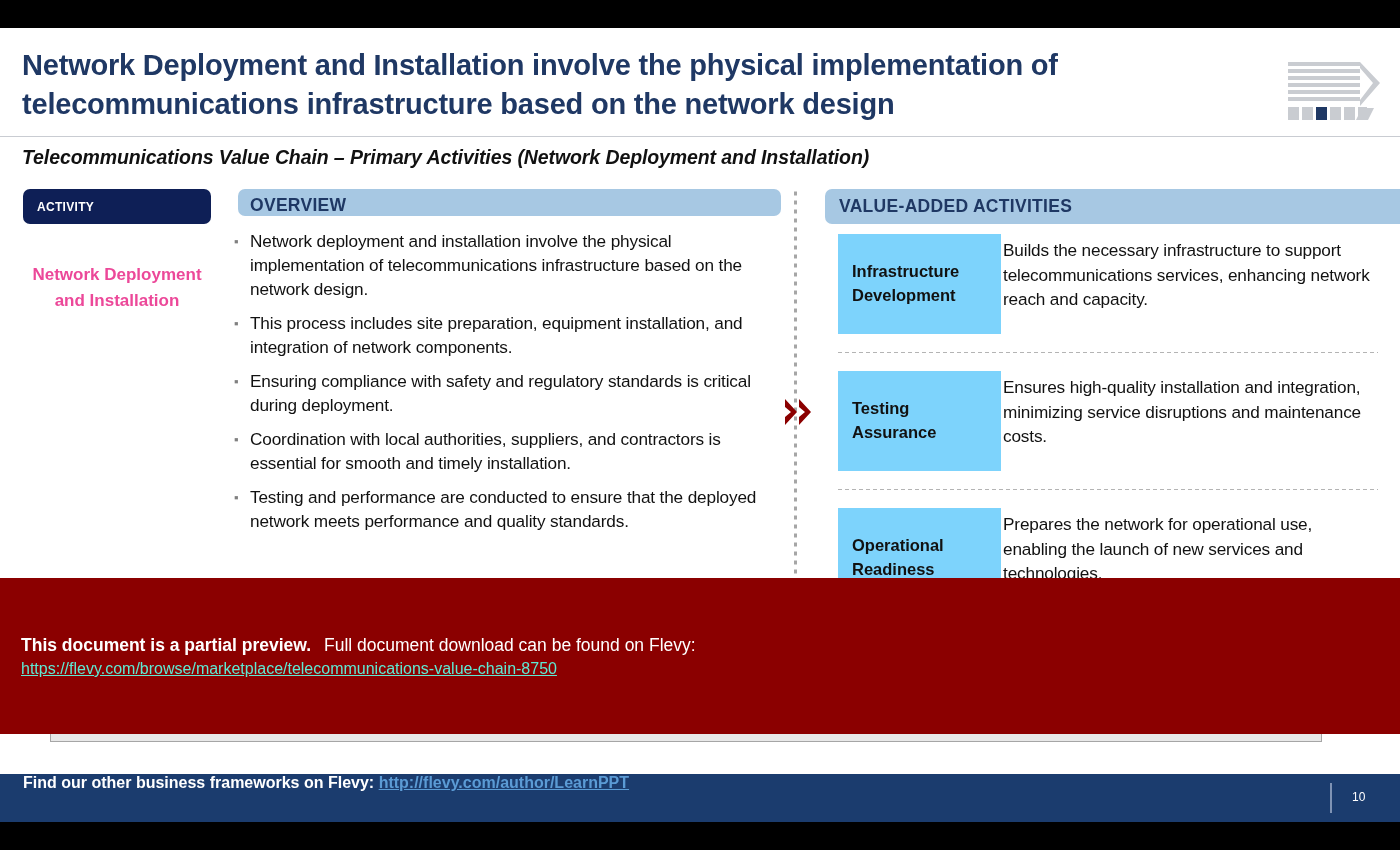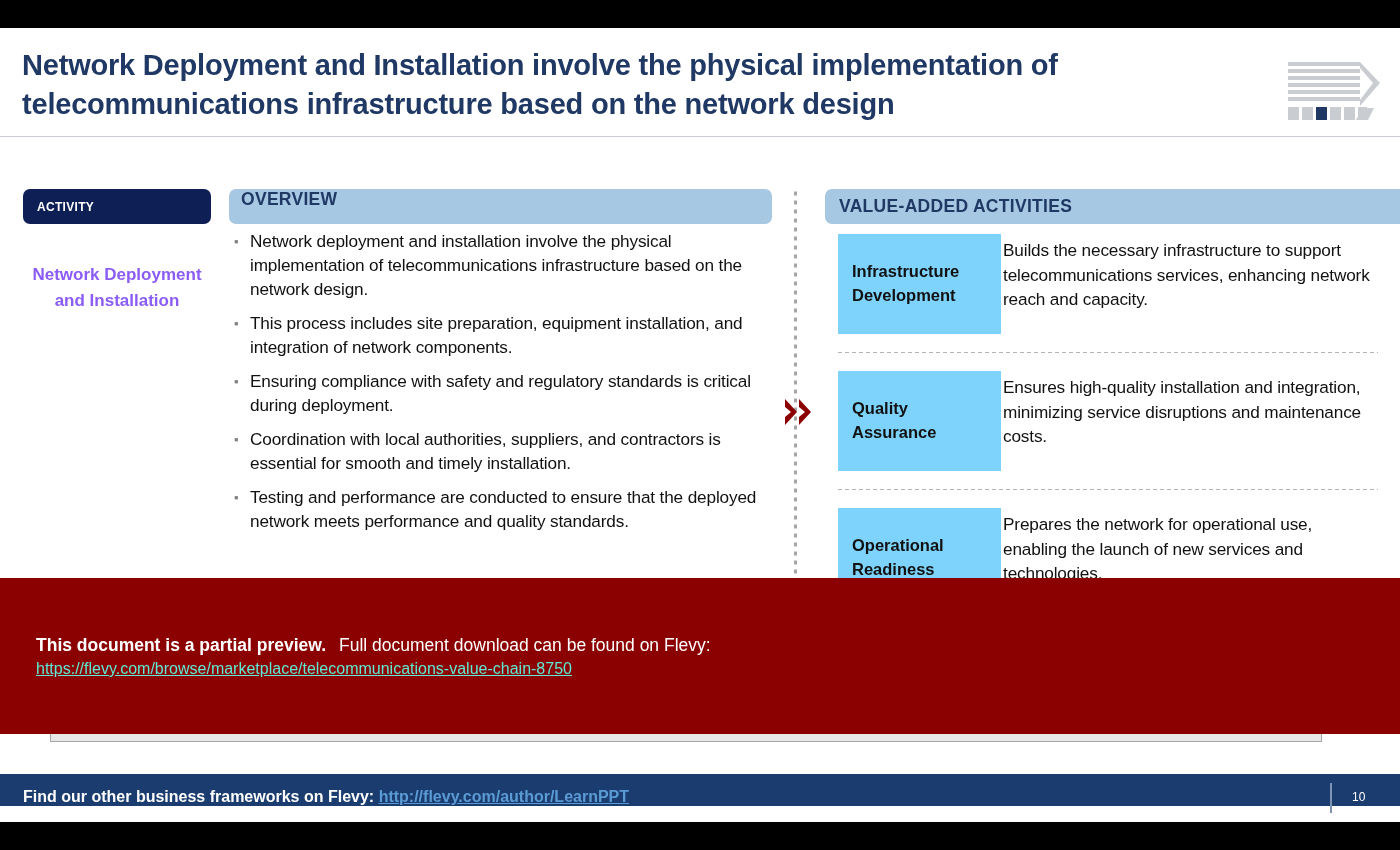--- a/index.html
+++ b/index.html
@@ -37,27 +37,27 @@
   
   .col-activity-head {
     position:absolute; left:23px; top:189px; width:188px; height:35px;
     background:#0E1F56; border-radius:7px;
     display:flex; align-items:center; padding-left:14px;
   }
   .col-activity-head span{ color:#fff; font-size:12px; font-weight:bold; letter-spacing:.3px;}
 
   .activity-name {
     position:absolute; left:23px; top:262px; width:188px;
-    text-align:center; color:#8b5cf6; font-size:17px; font-weight:bold; line-height:1.55;
+    text-align:center; color:#ec4899; font-size:17px; font-weight:bold; line-height:1.55;
   }
 
   .col-overview-head {
-    position:absolute; left:229px; top:189px; width:543px; height:35px;
+    position:absolute; left:238px; top:189px; width:543px; height:27px;
     background:#A7C8E3; border-radius:7px;
-    display:flex; align-items:flex-start; padding-left:12px;
+    display:flex; align-items:flex-end; padding-left:12px;
   }
   .col-overview-head span{ color:#1F3864; font-size:17.5px; font-weight:bold; letter-spacing:.3px;}
 
   .col-vaa-head {
     position:absolute; left:825px; top:189px; width:638px; height:35px;
     background:#A7C8E3; border-radius:7px;
     display:flex; align-items:center; padding-left:14px;
   }
   .col-vaa-head span{ color:#1F3864; font-size:17.5px; font-weight:bold; letter-spacing:.3px;}
 
@@ -102,44 +102,45 @@
   .gray-box {
     position:absolute; left:50px; top:728px; width:1272px; height:14px;
     background:#E8E8E8; border:1px solid #A6A6A6;
   }
 
   
   .preview {
     position:absolute; left:0; top:578px; width:1400px; height:156px;
     background:#8B0000;
   }
-  .preview-inner { position:absolute; left:36px; top:55px; width:1340px; color:#fff; }
+  .preview-inner { position:absolute; left:21px; top:55px; width:1340px; color:#fff; }
   .preview-l1 { font-size:17.5px; line-height:24px; }
   .preview-l1 b { font-weight:bold; }
   .preview-l2 { font-size:16px; line-height:24px; text-decoration:underline; color:#5eead4; }
 
   
   .footer {
-    position:absolute; left:0; top:774px; width:1400px; height:32px;
-    background:#1B3C6E; display:flex; align-items:flex-end;
+    position:absolute; left:0; top:774px; width:1400px; height:48px;
+    background:#1B3C6E; display:flex; align-items:flex-start;
   }
   .footer-text { margin-left:23px; font-size:16px; font-weight:bold; color:#ffffff; }
   .footer-link { color:#5B9BD5; font-weight:bold; text-decoration:underline; }
   .footer-div { position:absolute; left:1330px; top:783px; width:2px; height:30px; background:#7f93b4; }
   .footer-page { position:absolute; left:1352px; top:790px; font-size:12px; color:#ffffff; }
 </style>
 </head>
 <body>
 
 <div class="slide">
 
   <div class="bar-top"></div>
 
   <div class="title">Network Deployment and Installation involve the physical implementation of telecommunications infrastructure based on the network design</div>
   <div class="title-rule"></div>
+  <div class="subtitle">Telecommunications Value Chain – Primary Activities (Network Deployment and Installation)</div>
 
   <div class="logo">
     <svg width="92" height="62" viewBox="0 0 92 62" xmlns="http://www.w3.org/2000/svg">
       <g fill="#C9CCD1">
         <rect x="0" y="0" width="72" height="4"></rect>
         <rect x="0" y="7" width="72" height="4"></rect>
         <rect x="0" y="14" width="72" height="4"></rect>
         <rect x="0" y="21" width="72" height="4"></rect>
         <rect x="0" y="28" width="72" height="4"></rect>
         <rect x="0" y="35" width="72" height="4"></rect>
@@ -200,21 +201,21 @@
     </svg>
   </div>
 
   <div class="vaa">
     <div class="vaa-row">
       <div class="vaa-tag">Infrastructure Development</div>
       <div class="vaa-desc">Builds the necessary infrastructure to support telecommunications services, enhancing network reach and capacity.</div>
     </div>
     <div class="vaa-sep"></div>
     <div class="vaa-row">
-      <div class="vaa-tag">Quality Assurance</div>
+      <div class="vaa-tag">Testing Assurance</div>
       <div class="vaa-desc">Ensures high-quality installation and integration, minimizing service disruptions and maintenance costs.</div>
     </div>
     <div class="vaa-sep"></div>
     <div class="vaa-row">
       <div class="vaa-tag">Operational Readiness</div>
       <div class="vaa-desc">Prepares the network for operational use, enabling the launch of new services and technologies.</div>
     </div>
   </div>
 
   <div class="gray-box"></div>

